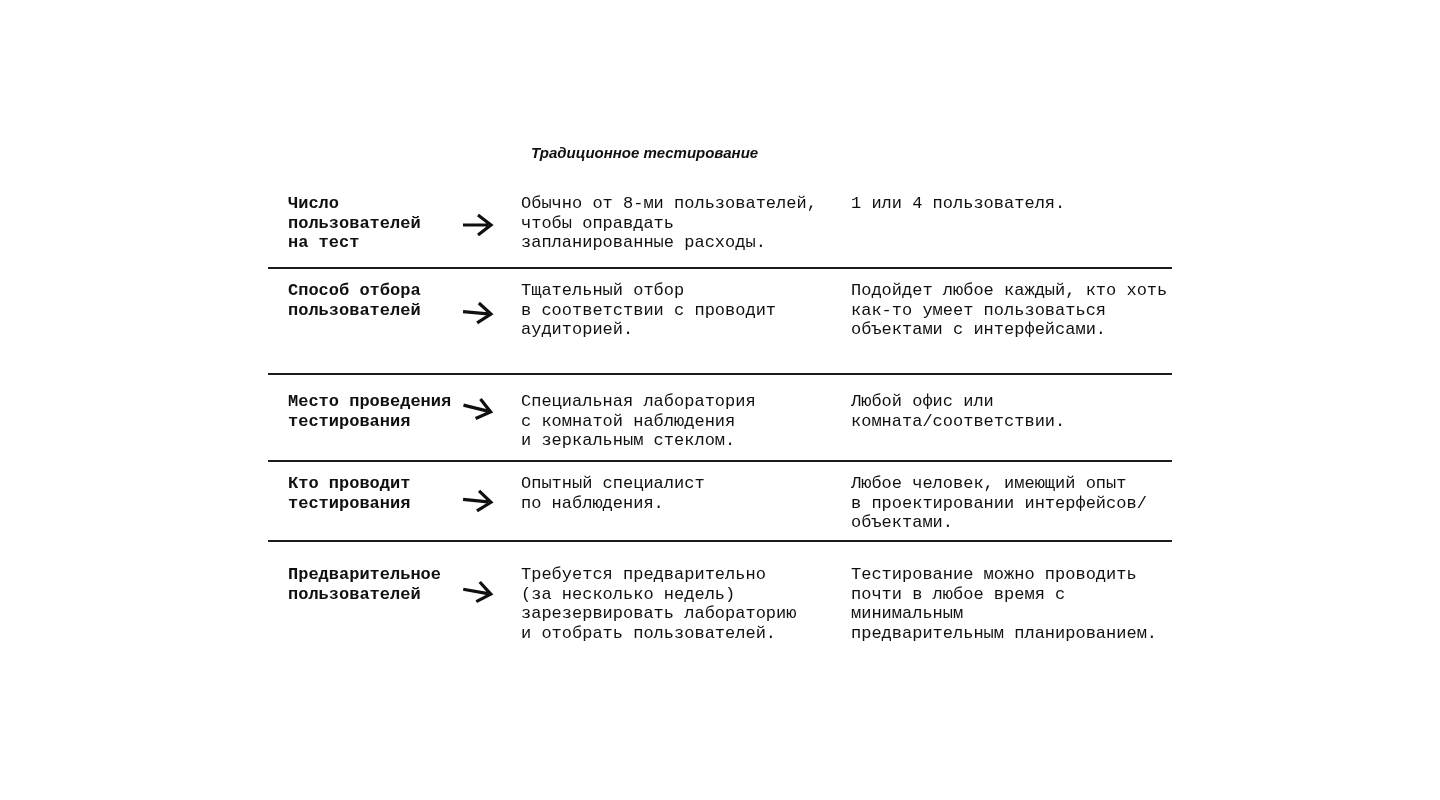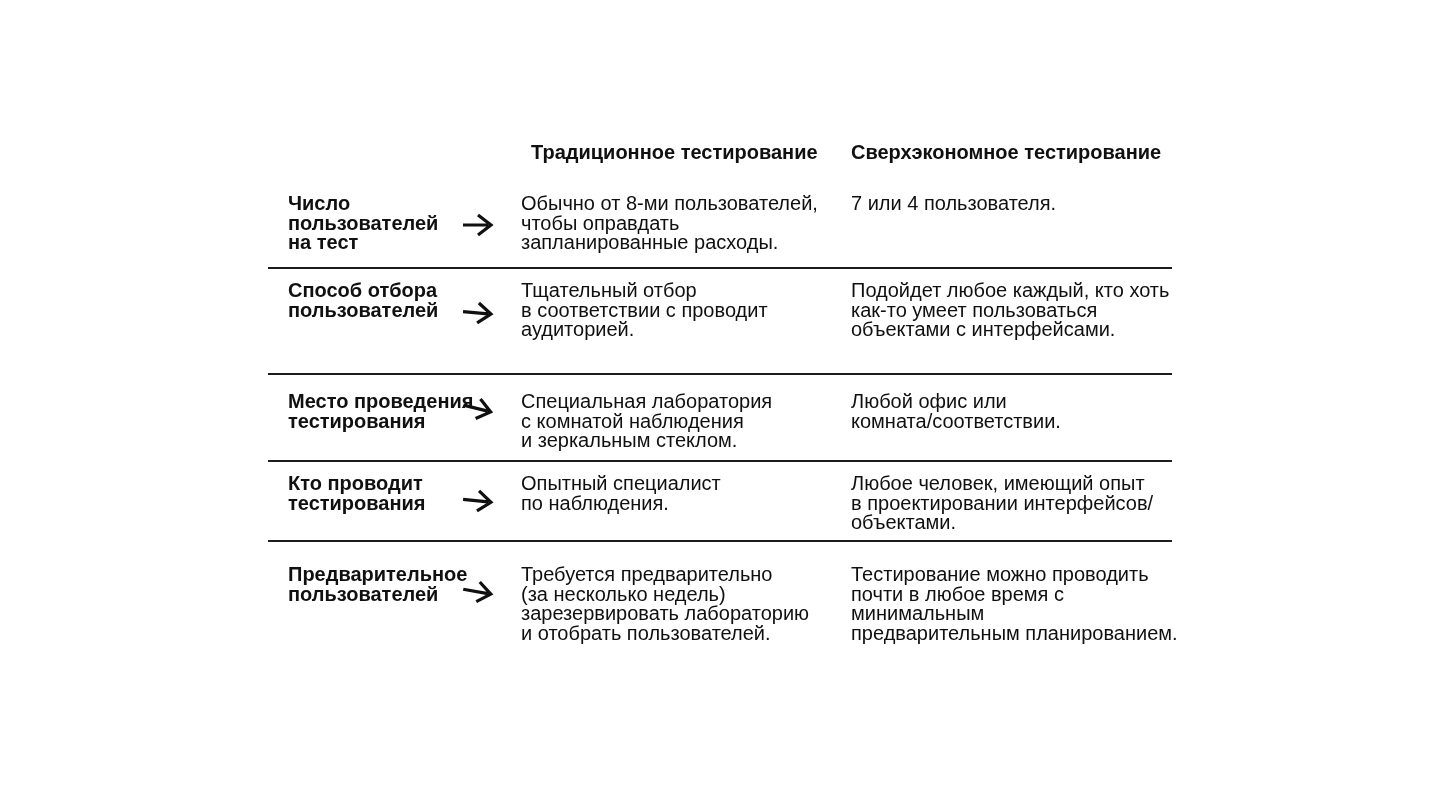--- a/index.html
+++ b/index.html
@@ -16,24 +16,25 @@
   }
   .canvas {
     position: relative;
     width: 1440px;
     height: 800px;
     background: #ffffff;
   }
   .col-header {
     position: absolute;
     top: 143px;
-    font-size: 20px;
+    font-size: 15px;
     line-height: 19.5px;
     font-weight: 700;
     white-space: nowrap;
+    font-style: italic;
   }
   .hdr-trad { left: 531px; }
   .hdr-econ { left: 851px; }
 
   .divider {
     position: absolute;
     left: 268px;
     width: 904px;
     height: 1.5px;
     background: #1c1c1c;
@@ -50,23 +51,24 @@
   }
   .row-1 { top: 194px; }
   .row-2 { top: 281px; }
   .row-3 { top: 392px; }
   .row-4 { top: 474px; }
   .row-5 { top: 565px; }
 
   .cell {
     position: absolute;
     top: 0;
-    font-size: 20px;
+    font-size: 17px;
     line-height: 19.5px;
     white-space: pre-line;
+    font-family: Liberation Mono, monospace;
   }
   .cell.label {
     left: 20px;
     width: 210px;
     font-weight: 700;
   }
   .cell.trad { left: 253px; width: 315px; }
   .cell.econ { left: 583px; width: 335px; }
 
   .arrow {
@@ -81,35 +83,34 @@
   .row-3 .arrow { top: 4px;  transform: rotate(14deg); }
   .row-4 .arrow { top: 14px; transform: rotate(6deg); }
   .row-5 .arrow { top: 14px; transform: rotate(10deg); }
 </style>
 </head>
 <body>
 
 <div class="canvas">
 
   <div class="col-header hdr-trad">Традиционное тестирование</div>
-  <div class="col-header hdr-econ">Сверхэкономное тестирование</div>
 
   <div class="row row-1">
     <div class="cell label">Число
 пользователей
 на тест</div>
     <span class="arrow">
       <svg viewBox="0 0 34 26" xmlns="http://www.w3.org/2000/svg">
           <path d="M1 13 H26 M16 3 L29 13 L16 23" fill="none" stroke="#101010" stroke-width="3.2" stroke-linejoin="miter"></path>
         </svg>
     </span>
     <div class="cell trad">Обычно от 8-ми пользователей,
 чтобы оправдать
 запланированные расходы.</div>
-    <div class="cell econ">7 или 4 пользователя.</div>
+    <div class="cell econ">1 или 4 пользователя.</div>
   </div>
   <div class="divider div-1"></div>
 
   <div class="row row-2">
     <div class="cell label">Способ отбора
 пользователей</div>
     <span class="arrow">
       <svg viewBox="0 0 34 26" xmlns="http://www.w3.org/2000/svg">
           <path d="M1 13 H26 M16 3 L29 13 L16 23" fill="none" stroke="#101010" stroke-width="3.2" stroke-linejoin="miter"></path>
         </svg>

